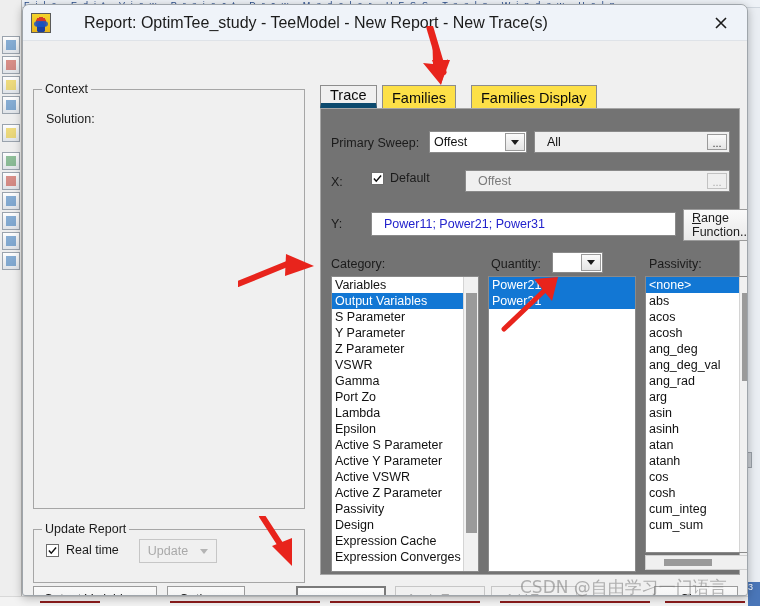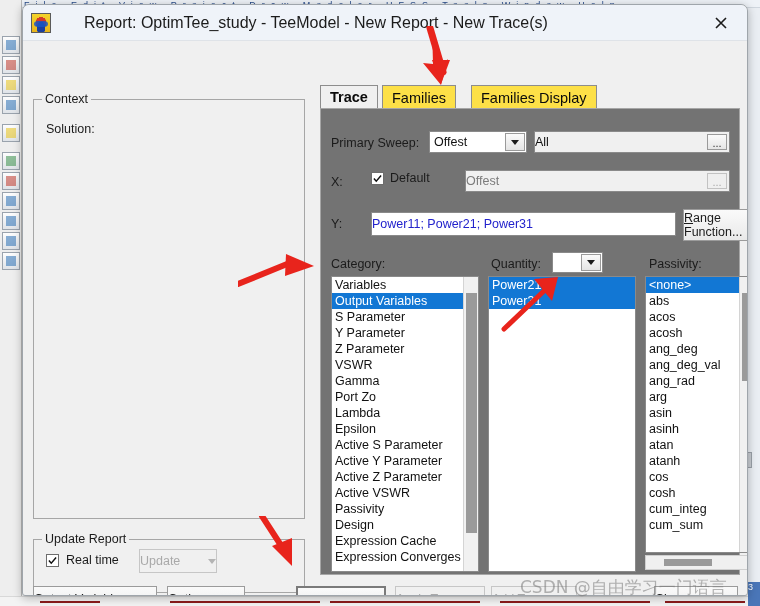--- a/index.html
+++ b/index.html
@@ -98,21 +98,21 @@
   }
   #close-btn {
     width: 44px; height: 34px; display: flex; align-items: center; justify-content: center;
     color: #222; cursor: pointer;
   }
   #close-btn svg { display: block; }
 
   #dialog-body { position: relative; height: 555px; padding: 0; }
 
   
-  .groupbox { position: absolute; border: 1px solid #a6a6a6; margin-top: 10px; }
+  .groupbox { position: absolute; border: 1px solid #a6a6a6; }
   .groupbox > .gb-title {
     position: absolute; top: -8px; left: 8px; background: #f0f0f0;
     padding: 0 3px; font-size: 12.5px; color: #1b1b1b;
   }
 
   #context-group { left: 10px; top: 48px; width: 272px; height: 420px; }
   #update-group  { left: 10px; top: 488px; width: 272px; height: 54px; }
 
   .fld-label { font-size: 12.5px; color: #1b1b1b; }
 
@@ -128,59 +128,59 @@
     border: 1px solid #9a9a9a;
     display: flex; align-items: center; justify-content: center;
   }
   .tri-down {
     width: 0; height: 0; border-left: 4px solid transparent;
     border-right: 4px solid transparent; border-top: 5px solid #1b1b1b;
   }
   .textbox {
     background: #ffffff; border: 1px solid #8a8a8a;
     display: flex; align-items: center; font-size: 12.5px; color: #111;
-    padding-left: 0;
+    padding-left: 12px;
   }
   .textbox.readonly { background: #f0f0f0; color: #7b7b7b; }
   .textbox .dotbtn {
     position: absolute; right: 2px; top: 2px; bottom: 2px; width: 20px;
     background: linear-gradient(#fbfbfb,#e6e6e6); border: 1px solid #9a9a9a;
     display: flex; align-items: flex-end; justify-content: center;
     font-size: 11px; color: #333; line-height: 9px; padding-bottom: 1px;
   }
   .textbox .dotbtn.dim { color: #a8a8a8; border-color: #c2c2c2; background:#efefef; }
 
   
   .cbox { width: 13px; height: 13px; border: 1px solid #6d6d6d; background: #fff;
           display: inline-flex; align-items: center; justify-content: center; }
   .cbox .tick { width: 9px; height: 9px; }
 
   
   .btn {
     background: linear-gradient(#fafafa,#e9e9e9);
     border: 1px solid #9b9b9b;
     font-size: 12.5px; color: #1b1b1b;
-    display: flex; align-items: center; justify-content: space-between;
+    display: flex; align-items: center; justify-content: center;
     cursor: pointer; text-align: center; line-height: 1.15;
   }
   .btn.default { border: 2px solid #7a7a7a; }
   .btn.disabled { color: #a9a9a9; border-color: #c6c6c6; background: #f0f0f0; cursor: default; }
   .btn u { text-decoration: underline; }
 
   
   #tabstrip { position: absolute; left: 297px; top: 44px; width: 420px; height: 24px; }
   .tab {
     position: absolute; top: 0; height: 24px; padding: 0 9px;
     font-size: 14.5px; color: #0b0b0b;
     border-left: 1px solid #8d8d8d; border-right: 1px solid #8d8d8d;
     border-top: 1px solid #8d8d8d;
     display: flex; align-items: center; cursor: pointer;
     background: #fde047;
   }
-  .tab.active { background: #f0f0f0; border-bottom: 1px solid #0c4a6e; font-weight: bold; }
+  .tab.active { background: #f0f0f0; border-bottom: 6px solid #0c4a6e; font-weight: normal; }
 
   #tabpanel {
     position: absolute; left: 297px; top: 67px; width: 420px; height: 467px;
     border: 1px solid #a6a6a6; background: #737373;
   }
 
   
   .listbox {
     position: absolute; background: #ffffff; border: 1px solid #8a8a8a;
     overflow: hidden; font-size: 12.5px; color: #111;
@@ -322,21 +322,21 @@
       </div>
       <div class="textbox readonly" style="position:absolute;left:144px;top:61px;width:265px;height:22px;">
         <span>Offest</span>
         <span class="dotbtn dim">...</span>
       </div>
 
       <div class="fld-label" style="position:absolute;left:10px;top:108px;">Y:</div>
       <div class="textbox" style="position:absolute;left:50px;top:103px;width:305px;height:24px;color:#2222cc;">
         <span>Power11; Power21; Power31</span>
       </div>
-      <div class="btn" style="position:absolute;left:362px;top:100px;width:73px;height:32px;flex-direction:column;align-items:flex-start;padding-left:0;justify-content:center;">
+      <div class="btn" style="position:absolute;left:362px;top:100px;width:73px;height:32px;flex-direction:column;align-items:flex-start;padding-left:8px;justify-content:center;">
         <span><u>R</u>ange</span>
         <span>Function...</span>
       </div>
 
       <div class="section-label" style="left:10px;top:148px;">Category:</div>
       <div class="section-label" style="left:170px;top:148px;">Quantity:</div>
       <div class="section-label" style="left:328px;top:148px;">Passivity:</div>
 
       <div class="combo" style="position:absolute;left:231px;top:143px;width:51px;height:21px;">
         <span></span>
@@ -352,22 +352,22 @@
             <div class="li">S Parameter</div>
             <div class="li">Y Parameter</div>
             <div class="li">Z Parameter</div>
             <div class="li">VSWR</div>
             <div class="li">Gamma</div>
             <div class="li">Port Zo</div>
             <div class="li">Lambda</div>
             <div class="li">Epsilon</div>
             <div class="li">Active S Parameter</div>
             <div class="li">Active Y Parameter</div>
+            <div class="li">Active VSWR</div>
             <div class="li">Active Z Parameter</div>
-            <div class="li">Active VSWR</div>
             <div class="li">Passivity</div>
             <div class="li">Design</div>
             <div class="li">Expression Cache</div>
             <div class="li">Expression Converges</div>
           </div>
         <div class="vscroll">
           <div class="thumb" style="top:16px;height:240px;"></div>
         </div>
       </div>
 

